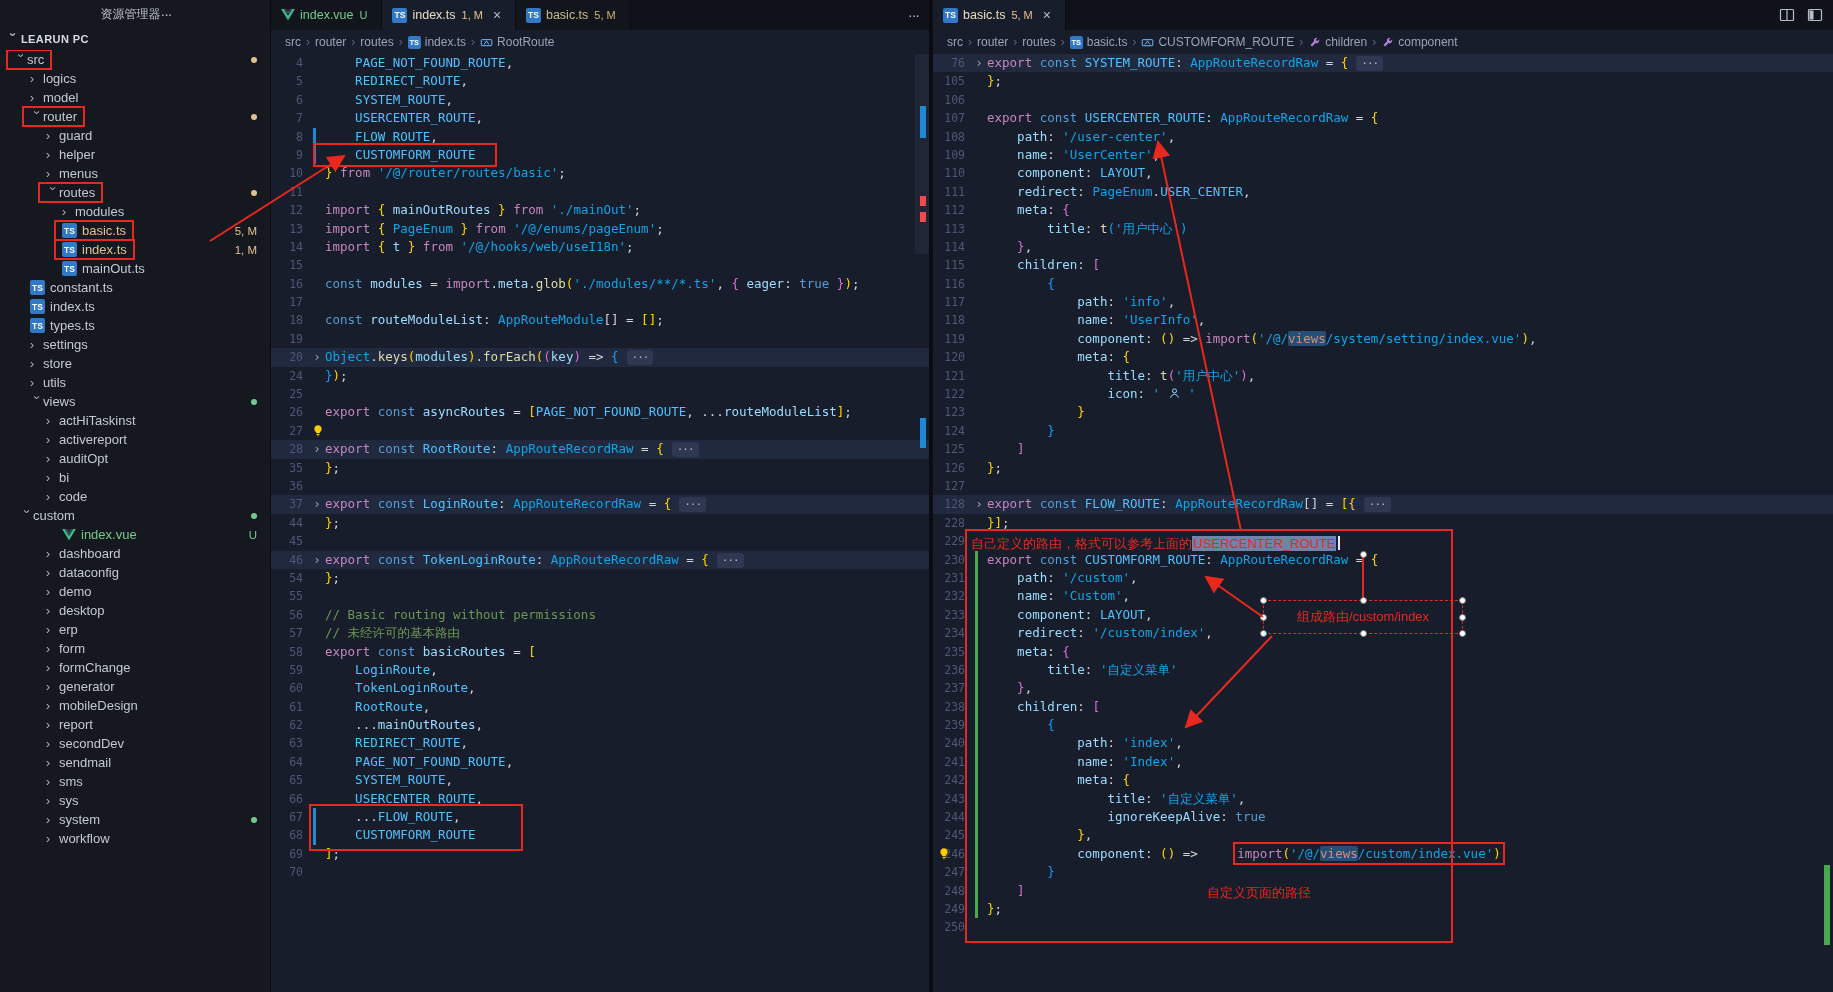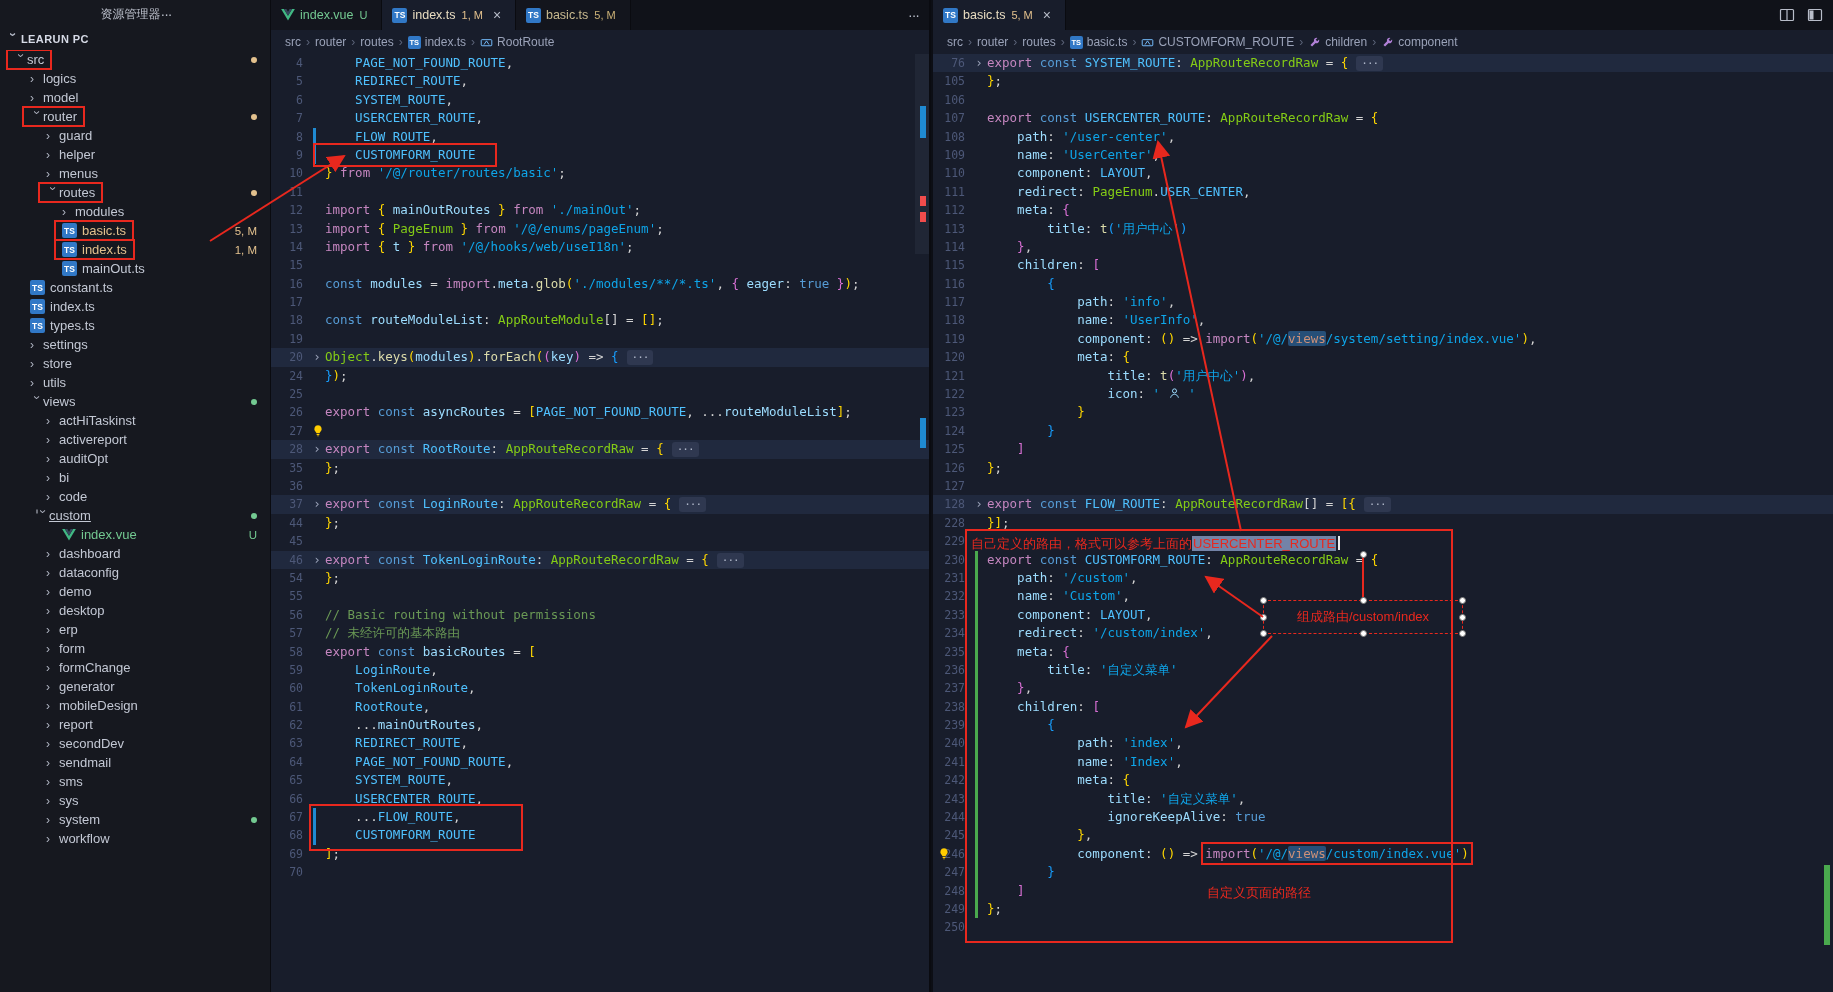--- a/index.html
+++ b/index.html
@@ -46,25 +46,25 @@
   .ln { width:38px; flex:none; text-align:right; padding-right:6px; color:#4d5878; font-size:11.5px; }
   .fold-col { width:16px; flex:none; text-align:center; color:#9aa2b8; }
   .git-bar { position:absolute; left:42px; top:0; bottom:0; width:3px; }
   .git-mod { background:#1f8ad2; }
   .git-add { background:#4aa94e; }
   .code-text { white-space:pre; }
   .bulb { position:absolute; top:2px; left:40px; width:14px; height:14px; z-index:5; }
   #editor2 .bulb { left:4px; }
 
   .tk-k{color:#c586c0} .tk-d{color:#569cd6} .tk-c{color:#4fc1ff} .tk-v{color:#9cdcfe}
-  .tk-s{color:#0ea5e9} .tk-t{color:#84cc16} .tk-f{color:#dcdcaa} .tk-cm{color:#6a9955}
+  .tk-s{color:#0ea5e9} .tk-t{color:#0ea5e9} .tk-f{color:#dcdcaa} .tk-cm{color:#6a9955}
   .tk-p{color:#d4d4d4} .tk-b1{color:#ffd700} .tk-b2{color:#da70d6} .tk-b3{color:#179fff}
   .tk-sh{color:#ce9178; background:#264f78; border-radius:2px;}
   .tk-dots{display:inline-block; background:#2f3850; color:#aeb6c8; border-radius:3px; padding:0 5px; margin-left:8px; font-size:11px; line-height:15px; vertical-align:middle; letter-spacing:-1px;}
-  .inline-box{ outline:2px solid #e8281e; outline-offset:2px; }
+  .inline-box{ outline:2px solid #e8281e; outline-offset:2px;margin-left:32px; }
   .picon svg{ vertical-align:-2px; }
 
   
   .vslider { position:absolute; right:0; top:54px; width:14px; height:200px; background:rgba(110,120,150,0.10); }
   .rmark { position:absolute; width:6px; right:3px; }
 
   
   .ann-box { position:absolute; border:2px solid #e8281e; pointer-events:none; z-index:30; }
   .ann-note { position:absolute; color:#e8281e; font-size:13px; white-space:nowrap; z-index:31; pointer-events:none; }
   .ann-hl { background:rgba(145,165,210,0.75); color:#e8281e; padding:0 1px; }
@@ -193,21 +193,21 @@
           <span class="tree-label">auditOpt</span>
         </div>
         <div class="tree-row" style="padding-left: 46px;">
           <span class="chev">›</span>
           <span class="tree-label">bi</span>
         </div>
         <div class="tree-row" style="padding-left: 46px;">
           <span class="chev">›</span>
           <span class="tree-label">code</span>
         </div>
-        <div class="tree-row" style="padding-left: 36px; text-decoration: underline;">
+        <div class="tree-row" style="padding-left: 20px;">
           <span class="chev open">›</span>
           <span class="tree-label">custom</span>
           <span class="tree-dot" style="background:#73c991"></span>
         </div>
         <div class="tree-row" style="padding-left: 62px;">
           <svg class="vue-ico" width="14" height="12" viewBox="0 0 16 14">
             <path d="M0 0h3.2L8 8l4.8-8H16L8 13.5z" fill="#41b883"></path>
             <path d="M3.2 0h2.9L8 3.2 9.9 0h2.9L8 8z" fill="#35495e"></path>
           </svg>
           <span class="tree-label" style="color:#73c991">index.vue</span>

